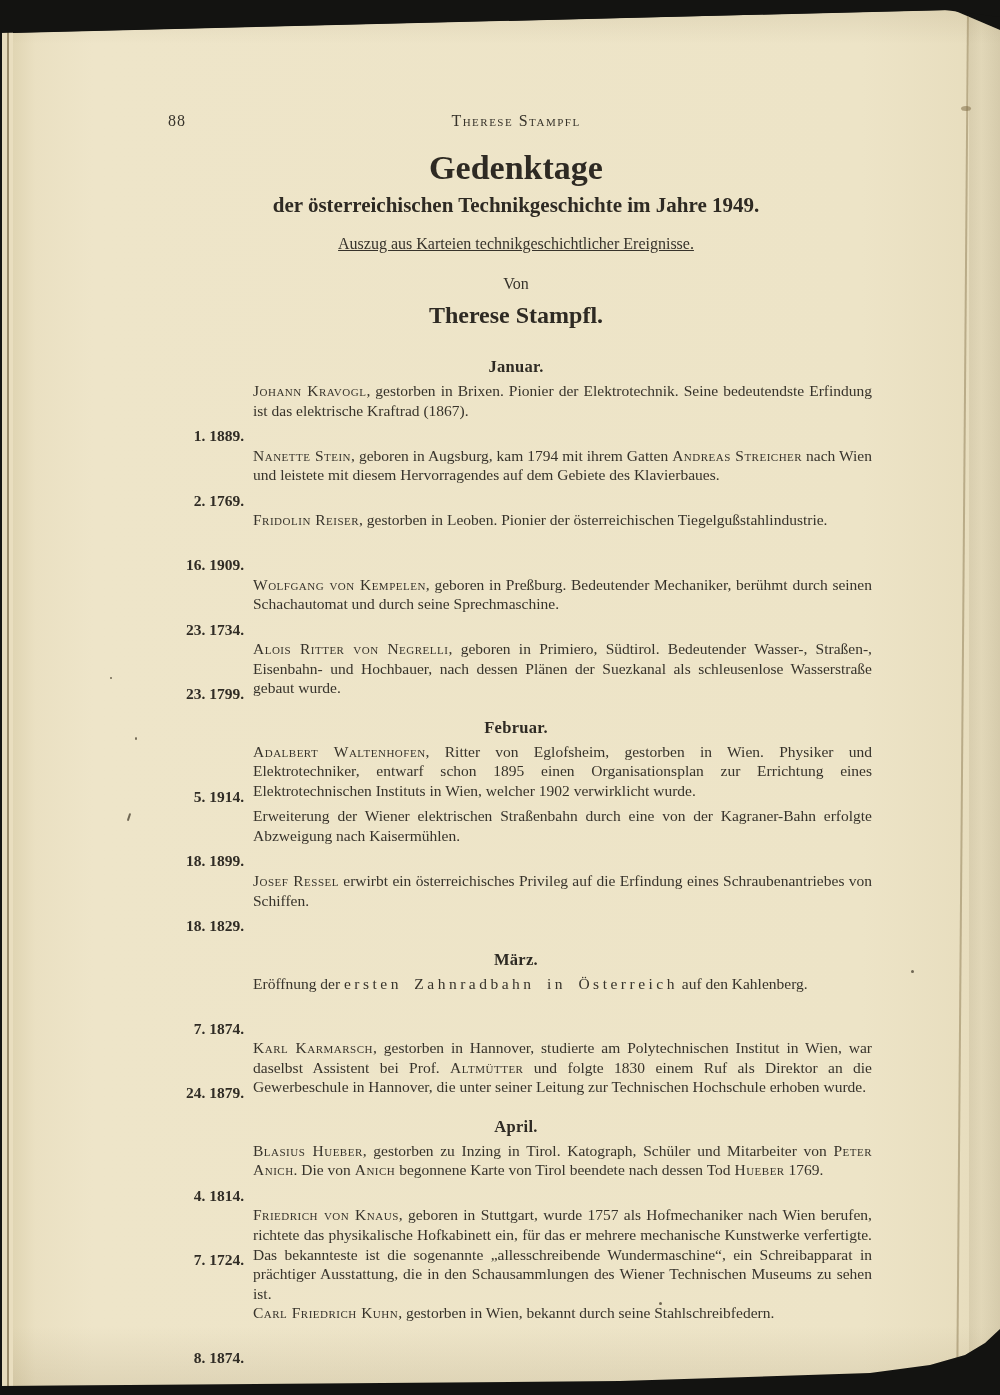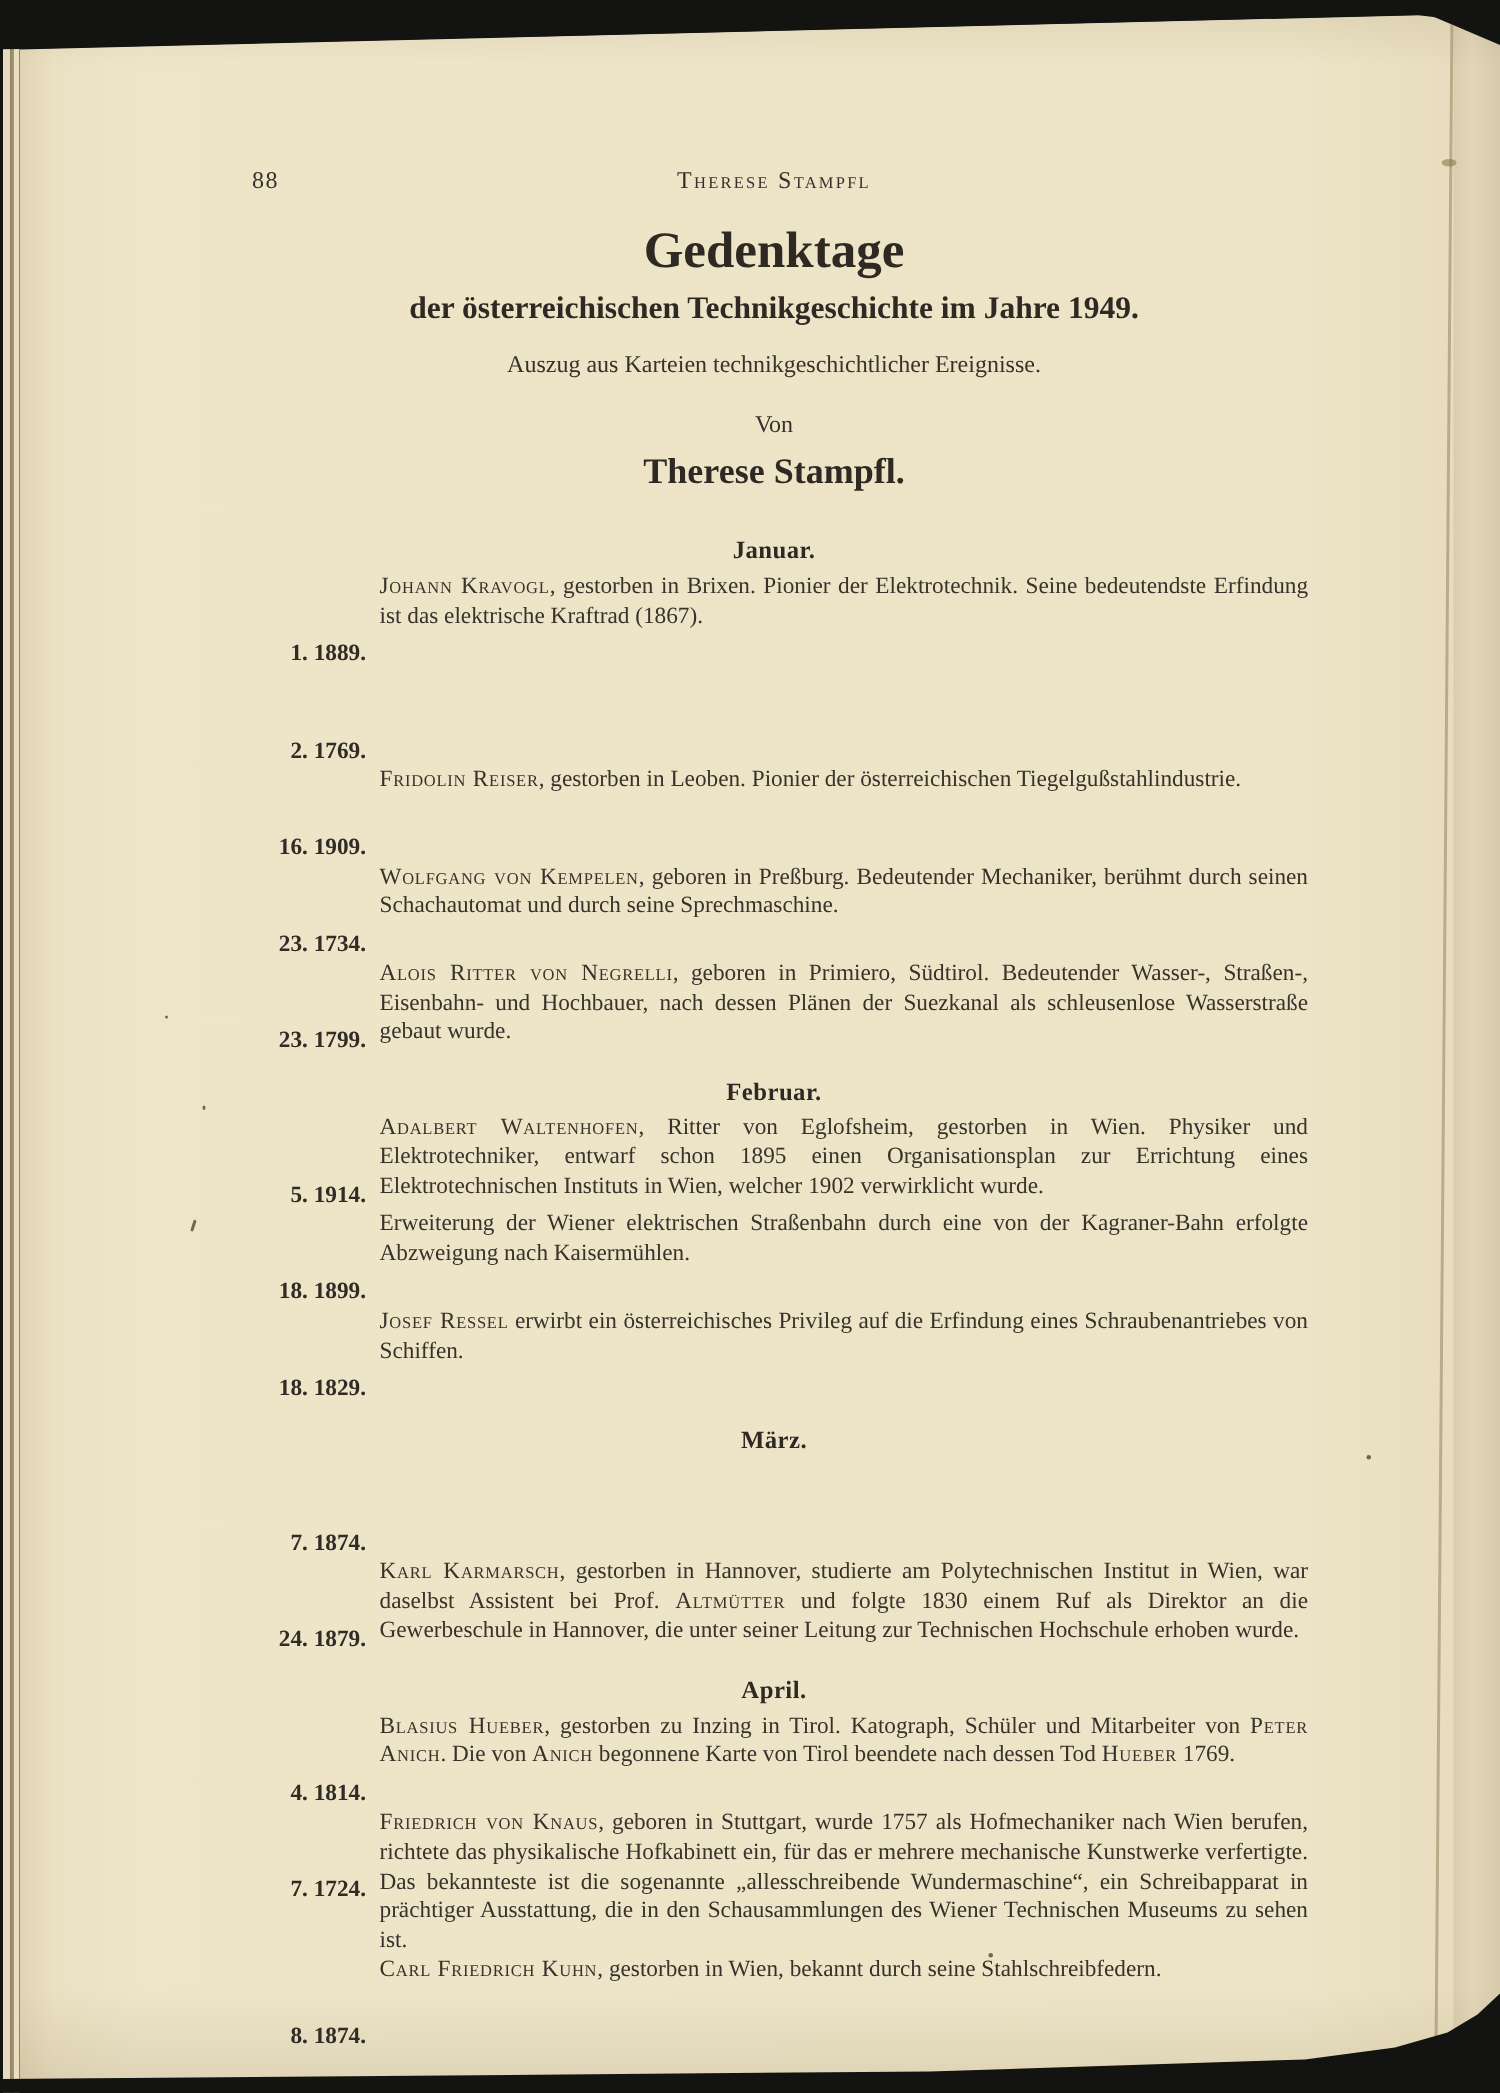--- a/index.html
+++ b/index.html
@@ -45,21 +45,21 @@
     position:absolute;left:0;right:0;bottom:0;height:70px;background:#131311;z-index:5;
     clip-path:polygon(0 61px,620px 56px,870px 48px,930px 40px,965px 30px,985px 18px,1000px 4px,100% 100%,0 100%);
   }
   
   .content{position:absolute;left:147px;top:0;width:712px;color:#37332b;}
   .runhead{position:relative;margin-top:101px;height:20px;font-size:16px;line-height:19px;}
   .pagenum{position:absolute;left:8px;top:0;letter-spacing:1px;}
   .runtitle{text-align:center;font-variant:small-caps;letter-spacing:1.5px;}
   .title{margin-top:18px;font-size:34px;line-height:1.1;font-weight:bold;text-align:center;color:#2e2a23;}
   .subtitle{margin-top:7px;font-size:21px;line-height:1.15;font-weight:bold;text-align:center;color:#2e2a23;}
-  .abstract{margin-top:17px;font-size:16px;line-height:1.15;text-align:center;}
+  .abstract{margin-top:17px;font-size:16px;line-height:1.15;text-align:center;text-decoration:underline;}
   .von{margin-top:22px;font-size:16px;line-height:1.15;text-align:center;}
   .author{margin-top:9px;font-size:24px;line-height:1.15;font-weight:bold;text-align:center;color:#2e2a23;}
   .sections{margin-top:0;}
   .month{font-size:16.5px;font-weight:bold;text-align:center;margin:14px 0 4px;letter-spacing:.3px;color:#2e2a23;}
   .section:first-child .month{margin-top:27px;}
   .entry{display:flex;font-size:15.5px;line-height:19.6px;}
   .num{flex:0 0 93px;box-sizing:border-box;padding-right:9px;text-align:right;font-weight:bold;white-space:nowrap;color:#302c25;margin-top:45px;}
   .txt{flex:1;text-align:justify;text-align-last:left;}
   .sc{font-variant:small-caps;letter-spacing:.5px;}
   .sp{letter-spacing:3.5px;word-spacing:5px;}
@@ -95,20 +95,21 @@
       <div class="author">Therese Stampfl.</div>
       <div class="sections" id="sections">
           <div class="section">
             <div class="month">Januar.</div>
             <div class="entry">
               <span class="num">1. 1889.</span>
               <span class="txt"><span class="sc">Johann Kravogl</span><span>, gestorben in Brixen. Pionier der Elektrotechnik. Seine bedeutendste Erfindung ist das elektrische Kraftrad (1867).</span></span>
             </div>
             <div class="entry">
               <span class="num">2. 1769.</span>
+              <span class="txt"><span class="sc">Nanette Stein</span><span>, geboren in Augsburg, kam 1794 mit ihrem Gatten </span><span class="sc">Andreas Streicher</span><span> nach Wien und leistete mit diesem Hervorragendes auf dem Gebiete des Klavierbaues.</span></span>
             </div>
             <div class="entry">
               <span class="num">16. 1909.</span>
               <span class="txt"><span class="sc">Fridolin Reiser</span><span>, gestorben in Leoben. Pionier der österreichischen Tiegelgußstahlindustrie.</span></span>
             </div>
             <div class="entry">
               <span class="num">23. 1734.</span>
               <span class="txt"><span class="sc">Wolfgang von Kempelen</span><span>, geboren in Preßburg. Bedeutender Mechaniker, berühmt durch seinen Schachautomat und durch seine Sprechmaschine.</span></span>
             </div>
             <div class="entry">
@@ -128,20 +129,21 @@
             </div>
             <div class="entry">
               <span class="num">18. 1829.</span>
               <span class="txt"><span class="sc">Josef Ressel</span><span> erwirbt ein österreichisches Privileg auf die Erfindung eines Schraubenantriebes von Schiffen.</span></span>
             </div>
           </div>
           <div class="section">
             <div class="month">März.</div>
             <div class="entry">
               <span class="num">7. 1874.</span>
+              <span class="txt"><span>Eröffnung der </span><span class="sp">ersten Zahnradbahn in Österreich</span><span> auf den Kahlenberg.</span></span>
             </div>
             <div class="entry">
               <span class="num">24. 1879.</span>
               <span class="txt"><span class="sc">Karl Karmarsch</span><span>, gestorben in Hannover, studierte am Polytechnischen Institut in Wien, war daselbst Assistent bei Prof. </span><span class="sc">Altmütter</span><span> und folgte 1830 einem Ruf als Direktor an die Gewerbeschule in Hannover, die unter seiner Leitung zur Technischen Hochschule erhoben wurde.</span></span>
             </div>
           </div>
           <div class="section">
             <div class="month">April.</div>
             <div class="entry">
               <span class="num">4. 1814.</span>

